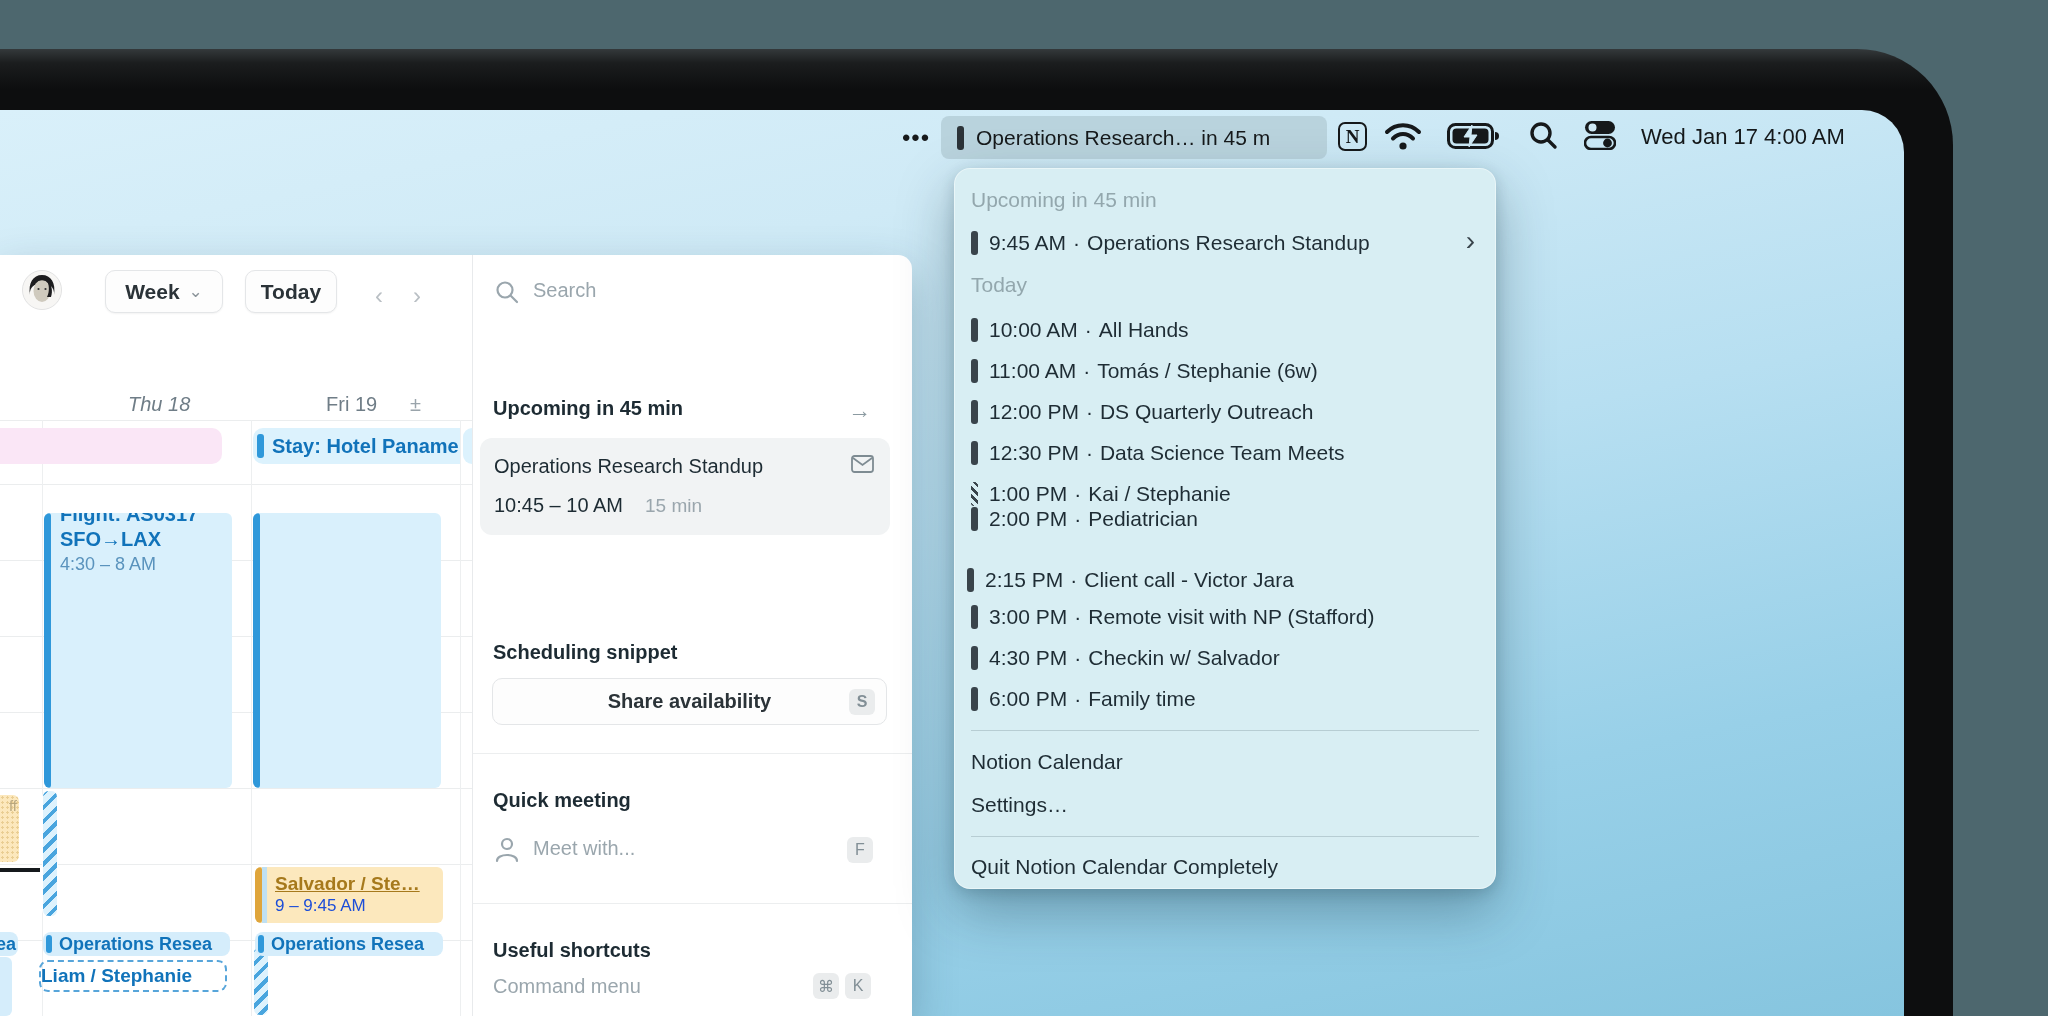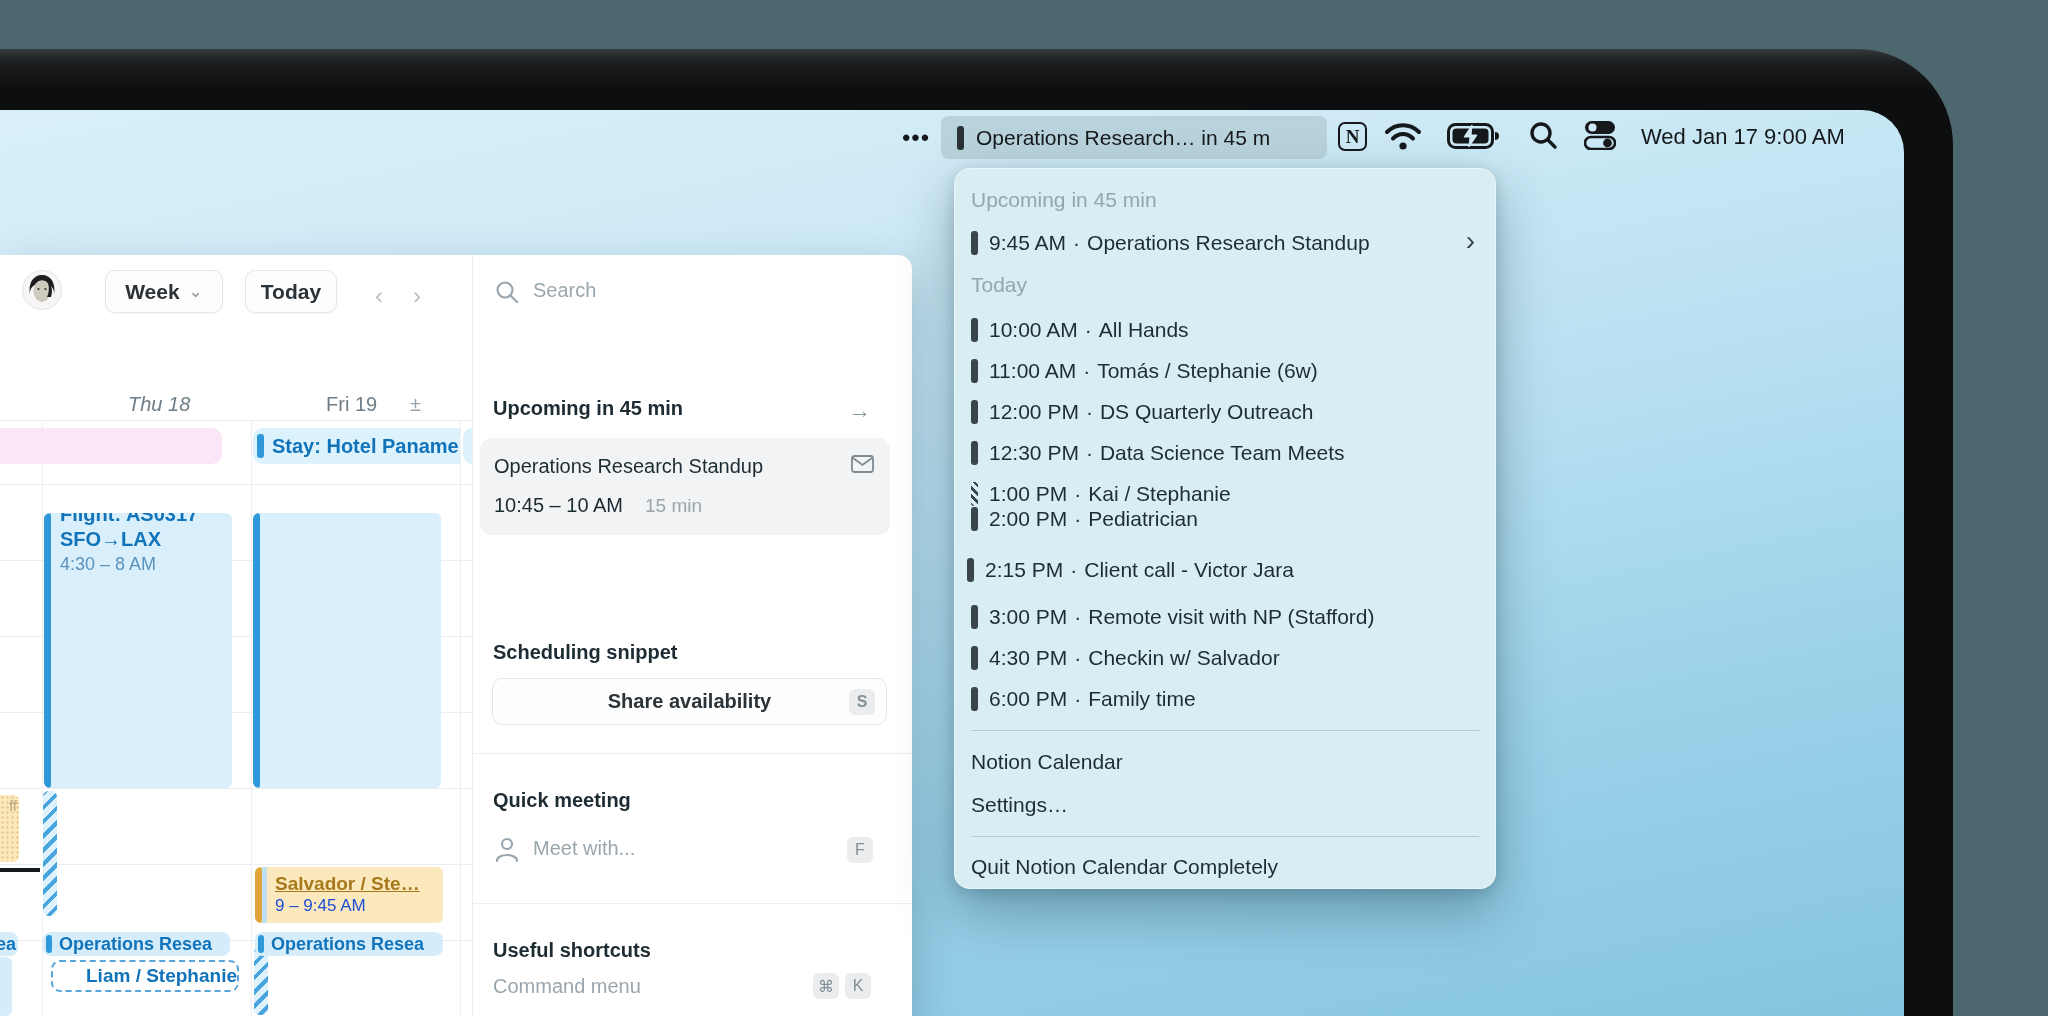--- a/index.html
+++ b/index.html
@@ -73,22 +73,22 @@
 
   .striped-ev { position:absolute; width:16px; border-radius:7px;
                 background:repeating-linear-gradient(135deg,#49a5de 0 4px,#ddf2fd 4px 10px);
                 border:1px solid #ffffff; }
   .timeline { position:absolute; left:0; top:613px; width:40px; height:4px; background:#15191c; }
 
   .ops-pill { position:absolute; top:677px; height:24px; background:#d5edfb; border-radius:8px;
               display:flex; align-items:center; overflow:hidden; }
   .ops-pill .ebar { height:18px; width:6px; margin:0 7px 0 3px; }
   .ops-pill .etext { font-size:18px; }
-  .dashed-ev { position:absolute; left:51px; top:705px; width:188px; height:32px;
-               border:2px dashed #57a5da; border-radius:9px; display:flex; align-items:center; justify-content:flex-end; }
+  .dashed-ev { position:absolute; left:39px; top:705px; width:188px; height:32px;
+               border:2px dashed #57a5da; border-radius:9px; display:flex; align-items:center; justify-content:flex-start; }
   .dashed-ev .etext { font-size:19px; }
 
   .salvador { position:absolute; left:255px; top:612px; width:188px; height:56px;
               background:#fce8bd; border-radius:6px; overflow:hidden; }
   .salvador .obar { position:absolute; left:0; top:0; bottom:0; width:7px; background:#dfa53b; border-radius:3px; }
   .salvador .bstripe { position:absolute; left:7px; top:0; bottom:0; width:5px; background:#bfe0f2; }
   .sal-title { position:absolute; left:20px; top:6px; font-size:19px; font-weight:bold; color:#a6791c; white-space:nowrap;text-decoration:underline; }
   .sal-time { position:absolute; left:20px; top:29px; font-size:17px; color:#1d4ed8; white-space:nowrap; }
 
   .wed-yellow { position:absolute; left:0; top:540px; width:19px; height:67px;
@@ -164,21 +164,21 @@
 
   <div class="mb-icon" style="left:1584px;">
     <svg width="32" height="30" viewBox="0 0 32 30">
       <rect x="1" y="1" width="30" height="13" rx="6.5" fill="#16191b"></rect>
       <circle cx="8.5" cy="7.5" r="4" fill="#cfe9f5"></circle>
       <rect x="1" y="17" width="30" height="12" rx="6" fill="none" stroke="#16191b" stroke-width="2.6"></rect>
       <circle cx="23.5" cy="23" r="4.4" fill="#16191b"></circle>
     </svg>
   </div>
 
-  <div class="mb-clock">Wed Jan 17  9:00 AM</div>
+  <div class="mb-clock">Wed Jan 17  4:00 AM</div>
 
   <div class="window">
 
     <div class="avatar">
       <svg width="38" height="38" viewBox="0 0 38 38">
         <circle cx="19" cy="19" r="19" fill="#f7f6f4"></circle>
         <path d="M7 24 C5 8 33 8 31 24 C33 12 28 4 19 4 C10 4 5 12 7 24 Z" fill="#1d1d1f"></path>
         <ellipse cx="19" cy="20" rx="8.5" ry="11" fill="#cfcabe"></ellipse>
         <path d="M10 16 C10 7 28 7 28 16 L28 12 C26 6 12 6 10 12 Z" fill="#1d1d1f"></path>
         <path d="M24 10 C29 13 30 20 28 26 L24 26 C27 20 26 13 24 10 Z" fill="#1d1d1f"></path>
@@ -361,21 +361,21 @@
       <span class="dd-text">1:00 PM</span>
       <span class="dd-text dd-sep">·</span>
       <span class="dd-text">Kai / Stephanie</span>
     </div>
     <div class="dd-row" style="top:335px;">
       <span class="dd-bar"></span>
       <span class="dd-text">2:00 PM</span>
       <span class="dd-text dd-sep">·</span>
       <span class="dd-text">Pediatrician</span>
     </div>
-    <div class="dd-row" style="top:386px;padding-left:12px;">
+    <div class="dd-row" style="top:396px;padding-left:12px;">
       <span class="dd-bar"></span>
       <span class="dd-text">2:15 PM</span>
       <span class="dd-text dd-sep">·</span>
       <span class="dd-text">Client call - Victor Jara</span>
     </div>
     <div class="dd-row" style="top:433px;">
       <span class="dd-bar"></span>
       <span class="dd-text">3:00 PM</span>
       <span class="dd-text dd-sep">·</span>
       <span class="dd-text">Remote visit with NP (Stafford)</span>

